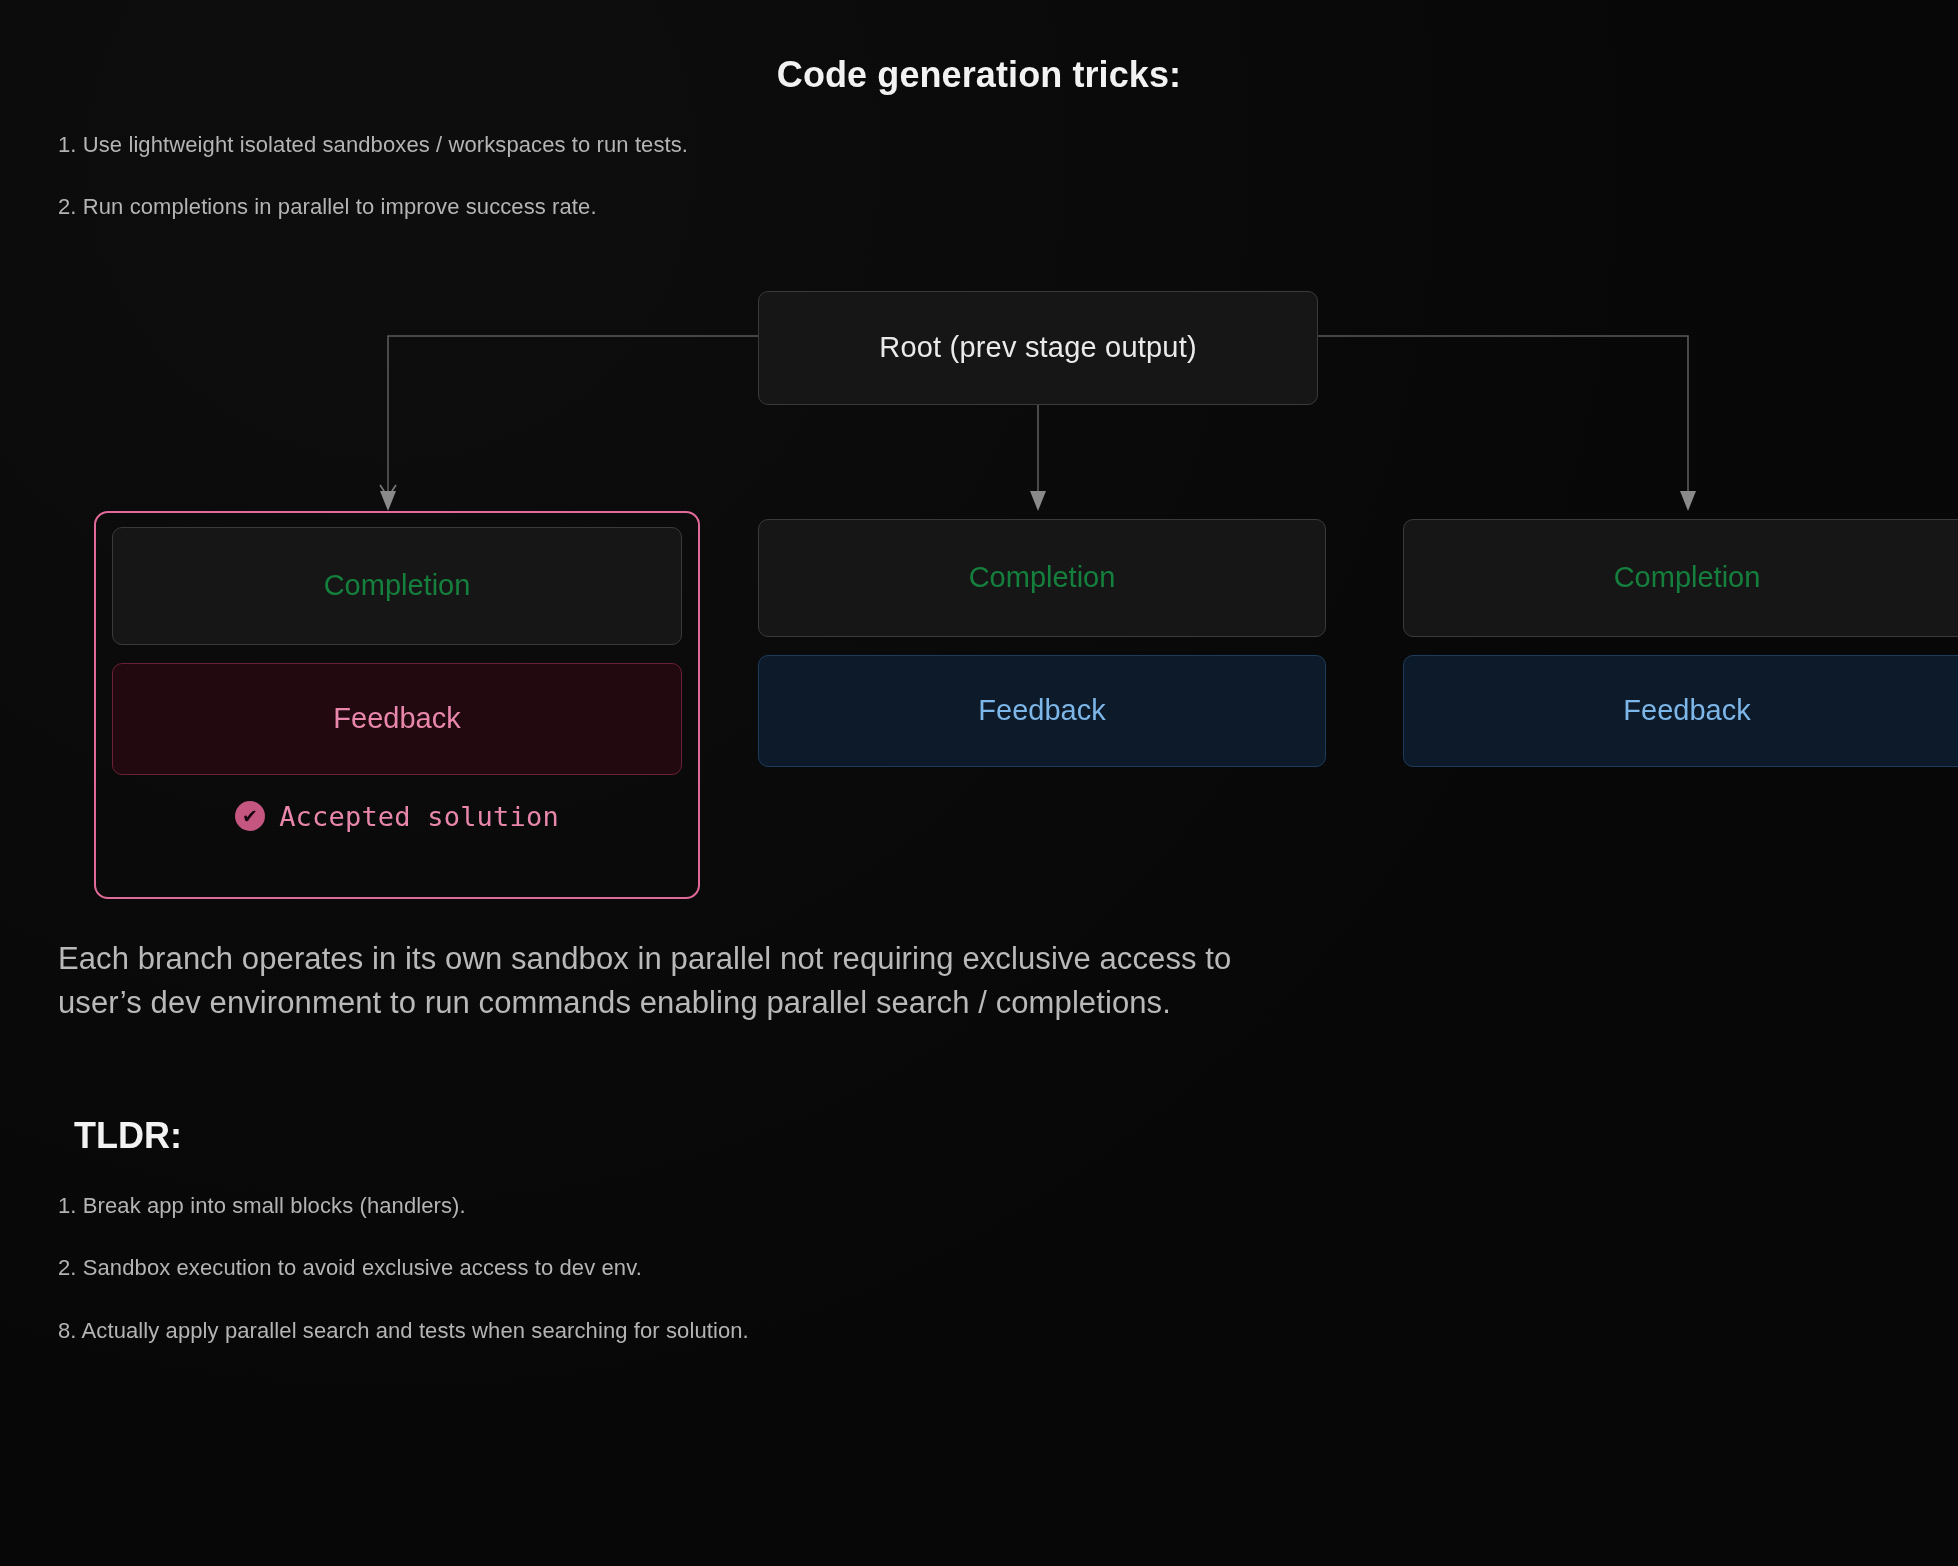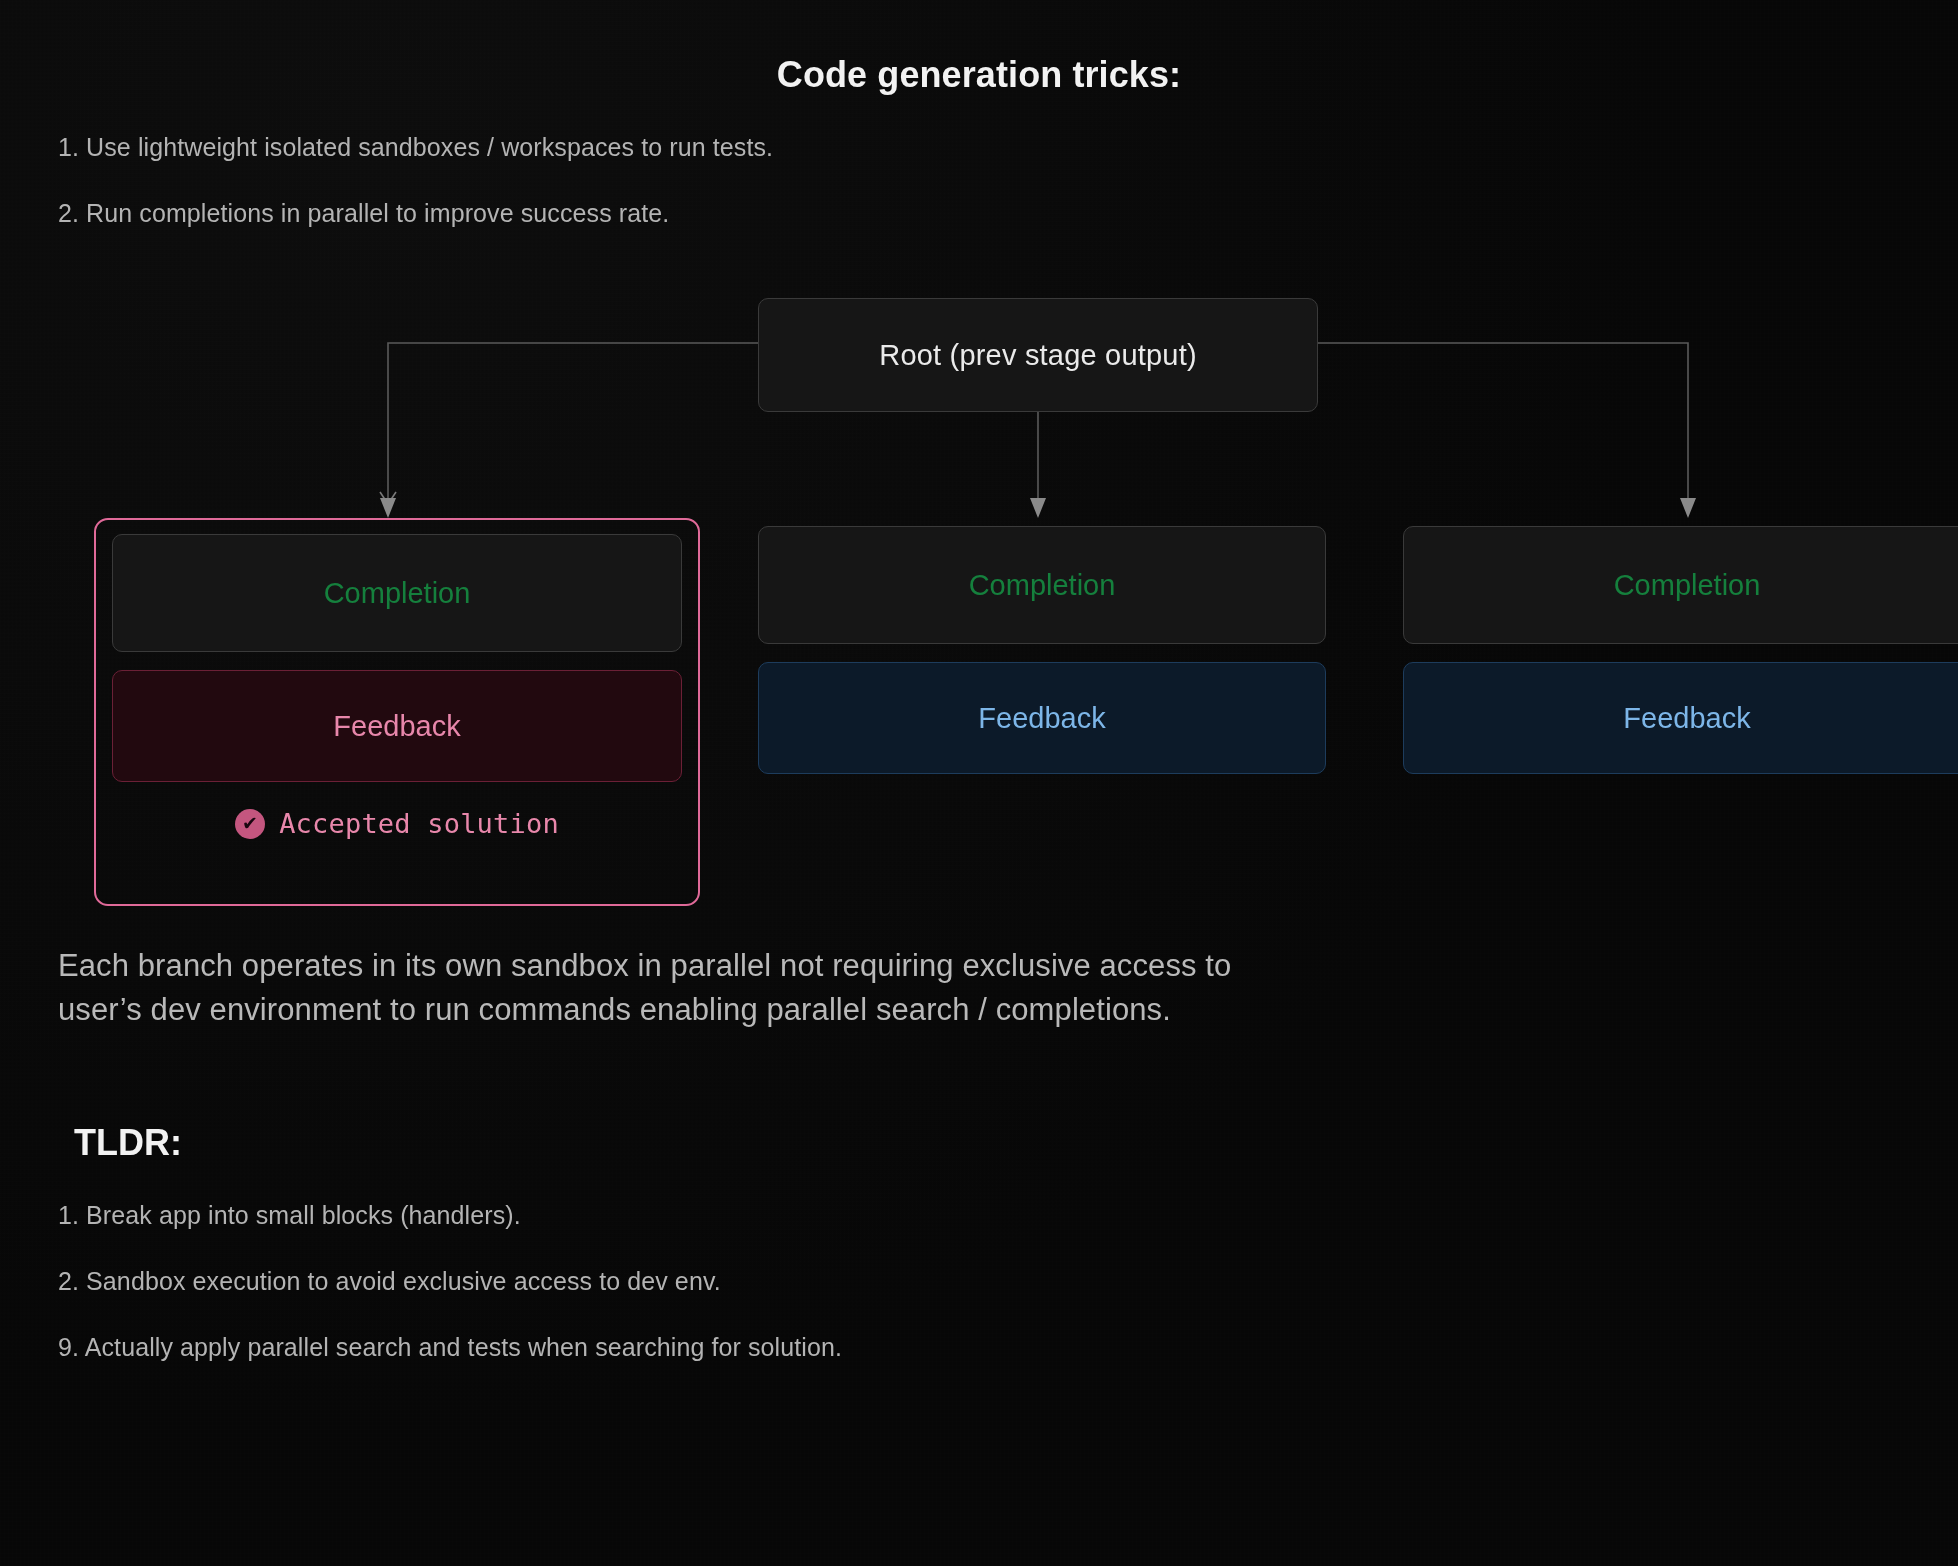--- a/index.html
+++ b/index.html
@@ -38,21 +38,21 @@
   h1.section-title {
     font-size: 36px;
     font-weight: 600;
     color: #f2f2f2;
     margin: 0;
     padding-top: 54px;
     letter-spacing: 0.1px;
     text-align: center;
   }
   .bullet {
-    font-size: 25px;
+    font-size: 22px;
     line-height: 1.2;
     color: #b4b4b4;
     margin-top: 36px;
     letter-spacing: 0.1px;
   }
   .para {
     font-size: 31px;
     line-height: 1.42;
     color: #b9b9b9;
     letter-spacing: 0.1px;
@@ -244,14 +244,14 @@
       </div>
     </div>
   </div>
 
   <div class="para after-diagram">Each branch operates in its own sandbox in parallel not requiring exclusive access to</div>
   <div class="para">user’s dev environment to run commands enabling parallel search / completions.</div>
 
   <h2 class="tldr">TLDR:</h2>
   <div class="bullet">1. Break app into small blocks (handlers).</div>
   <div class="bullet">2. Sandbox execution to avoid exclusive access to dev env.</div>
-  <div class="bullet">9. Actually apply parallel search and tests when searching for solution.</div>
+  <div class="bullet">8. Actually apply parallel search and tests when searching for solution.</div>
 </div>
 
 </body></html>

